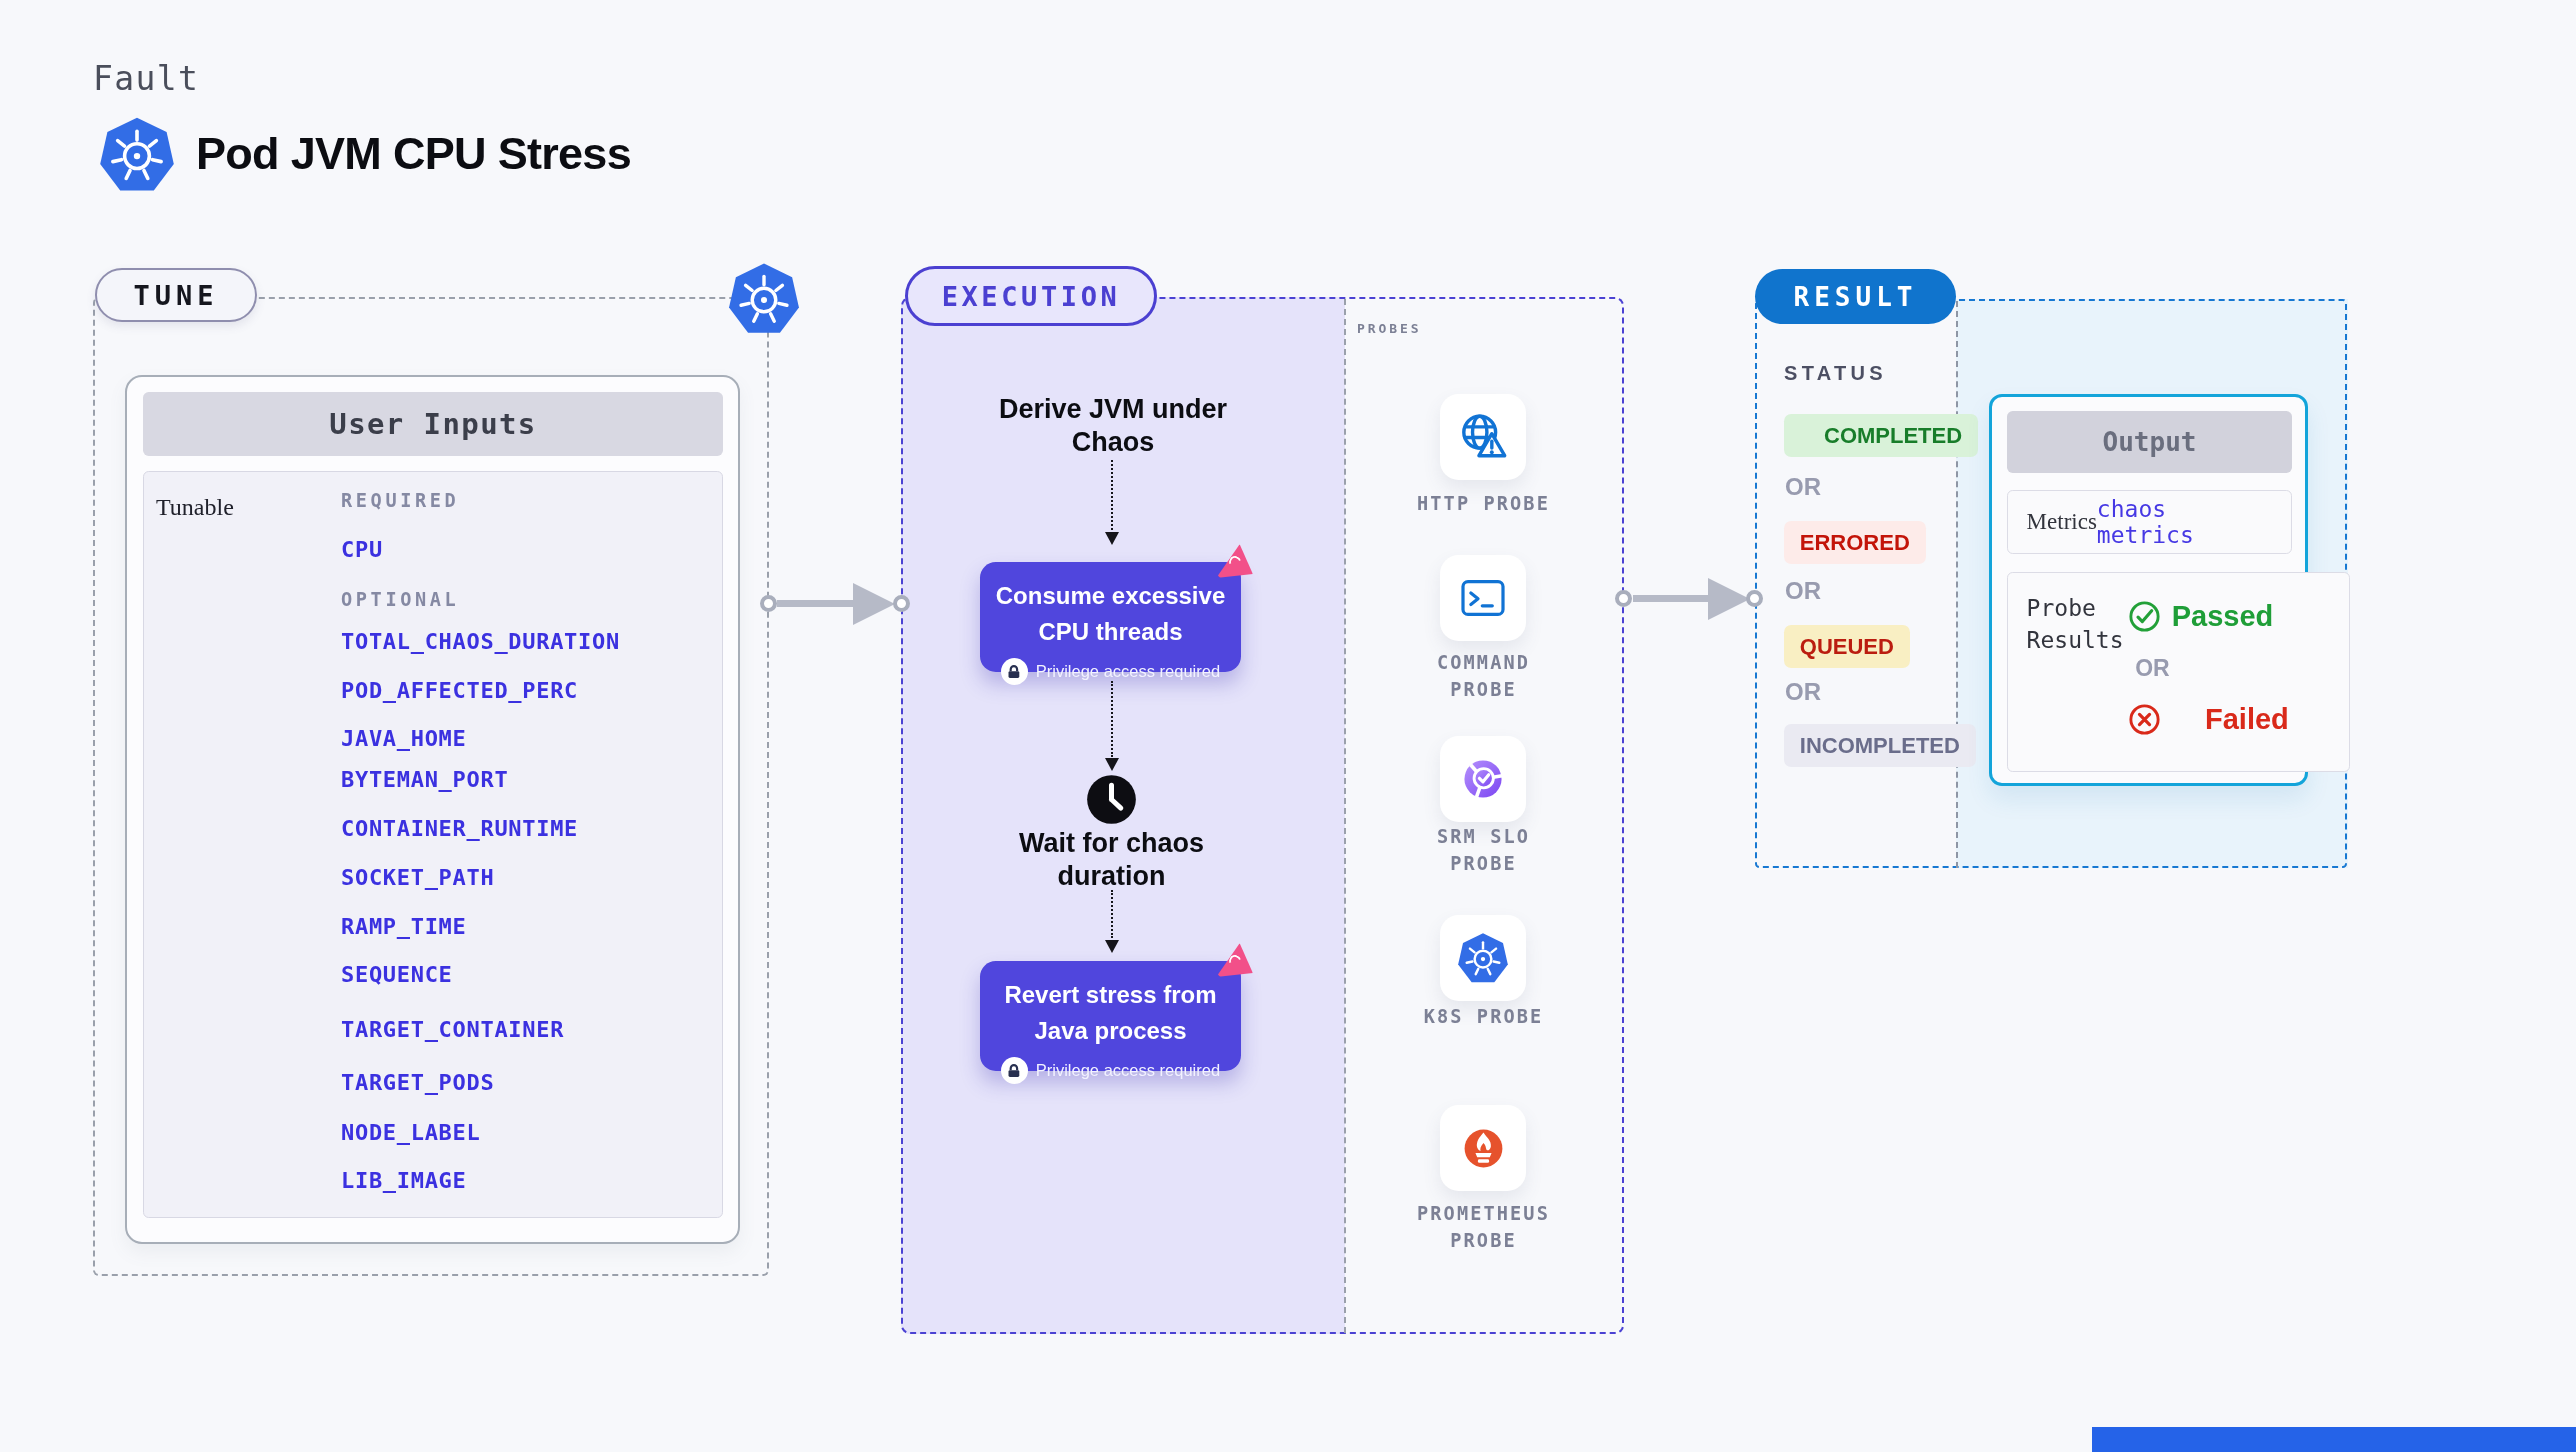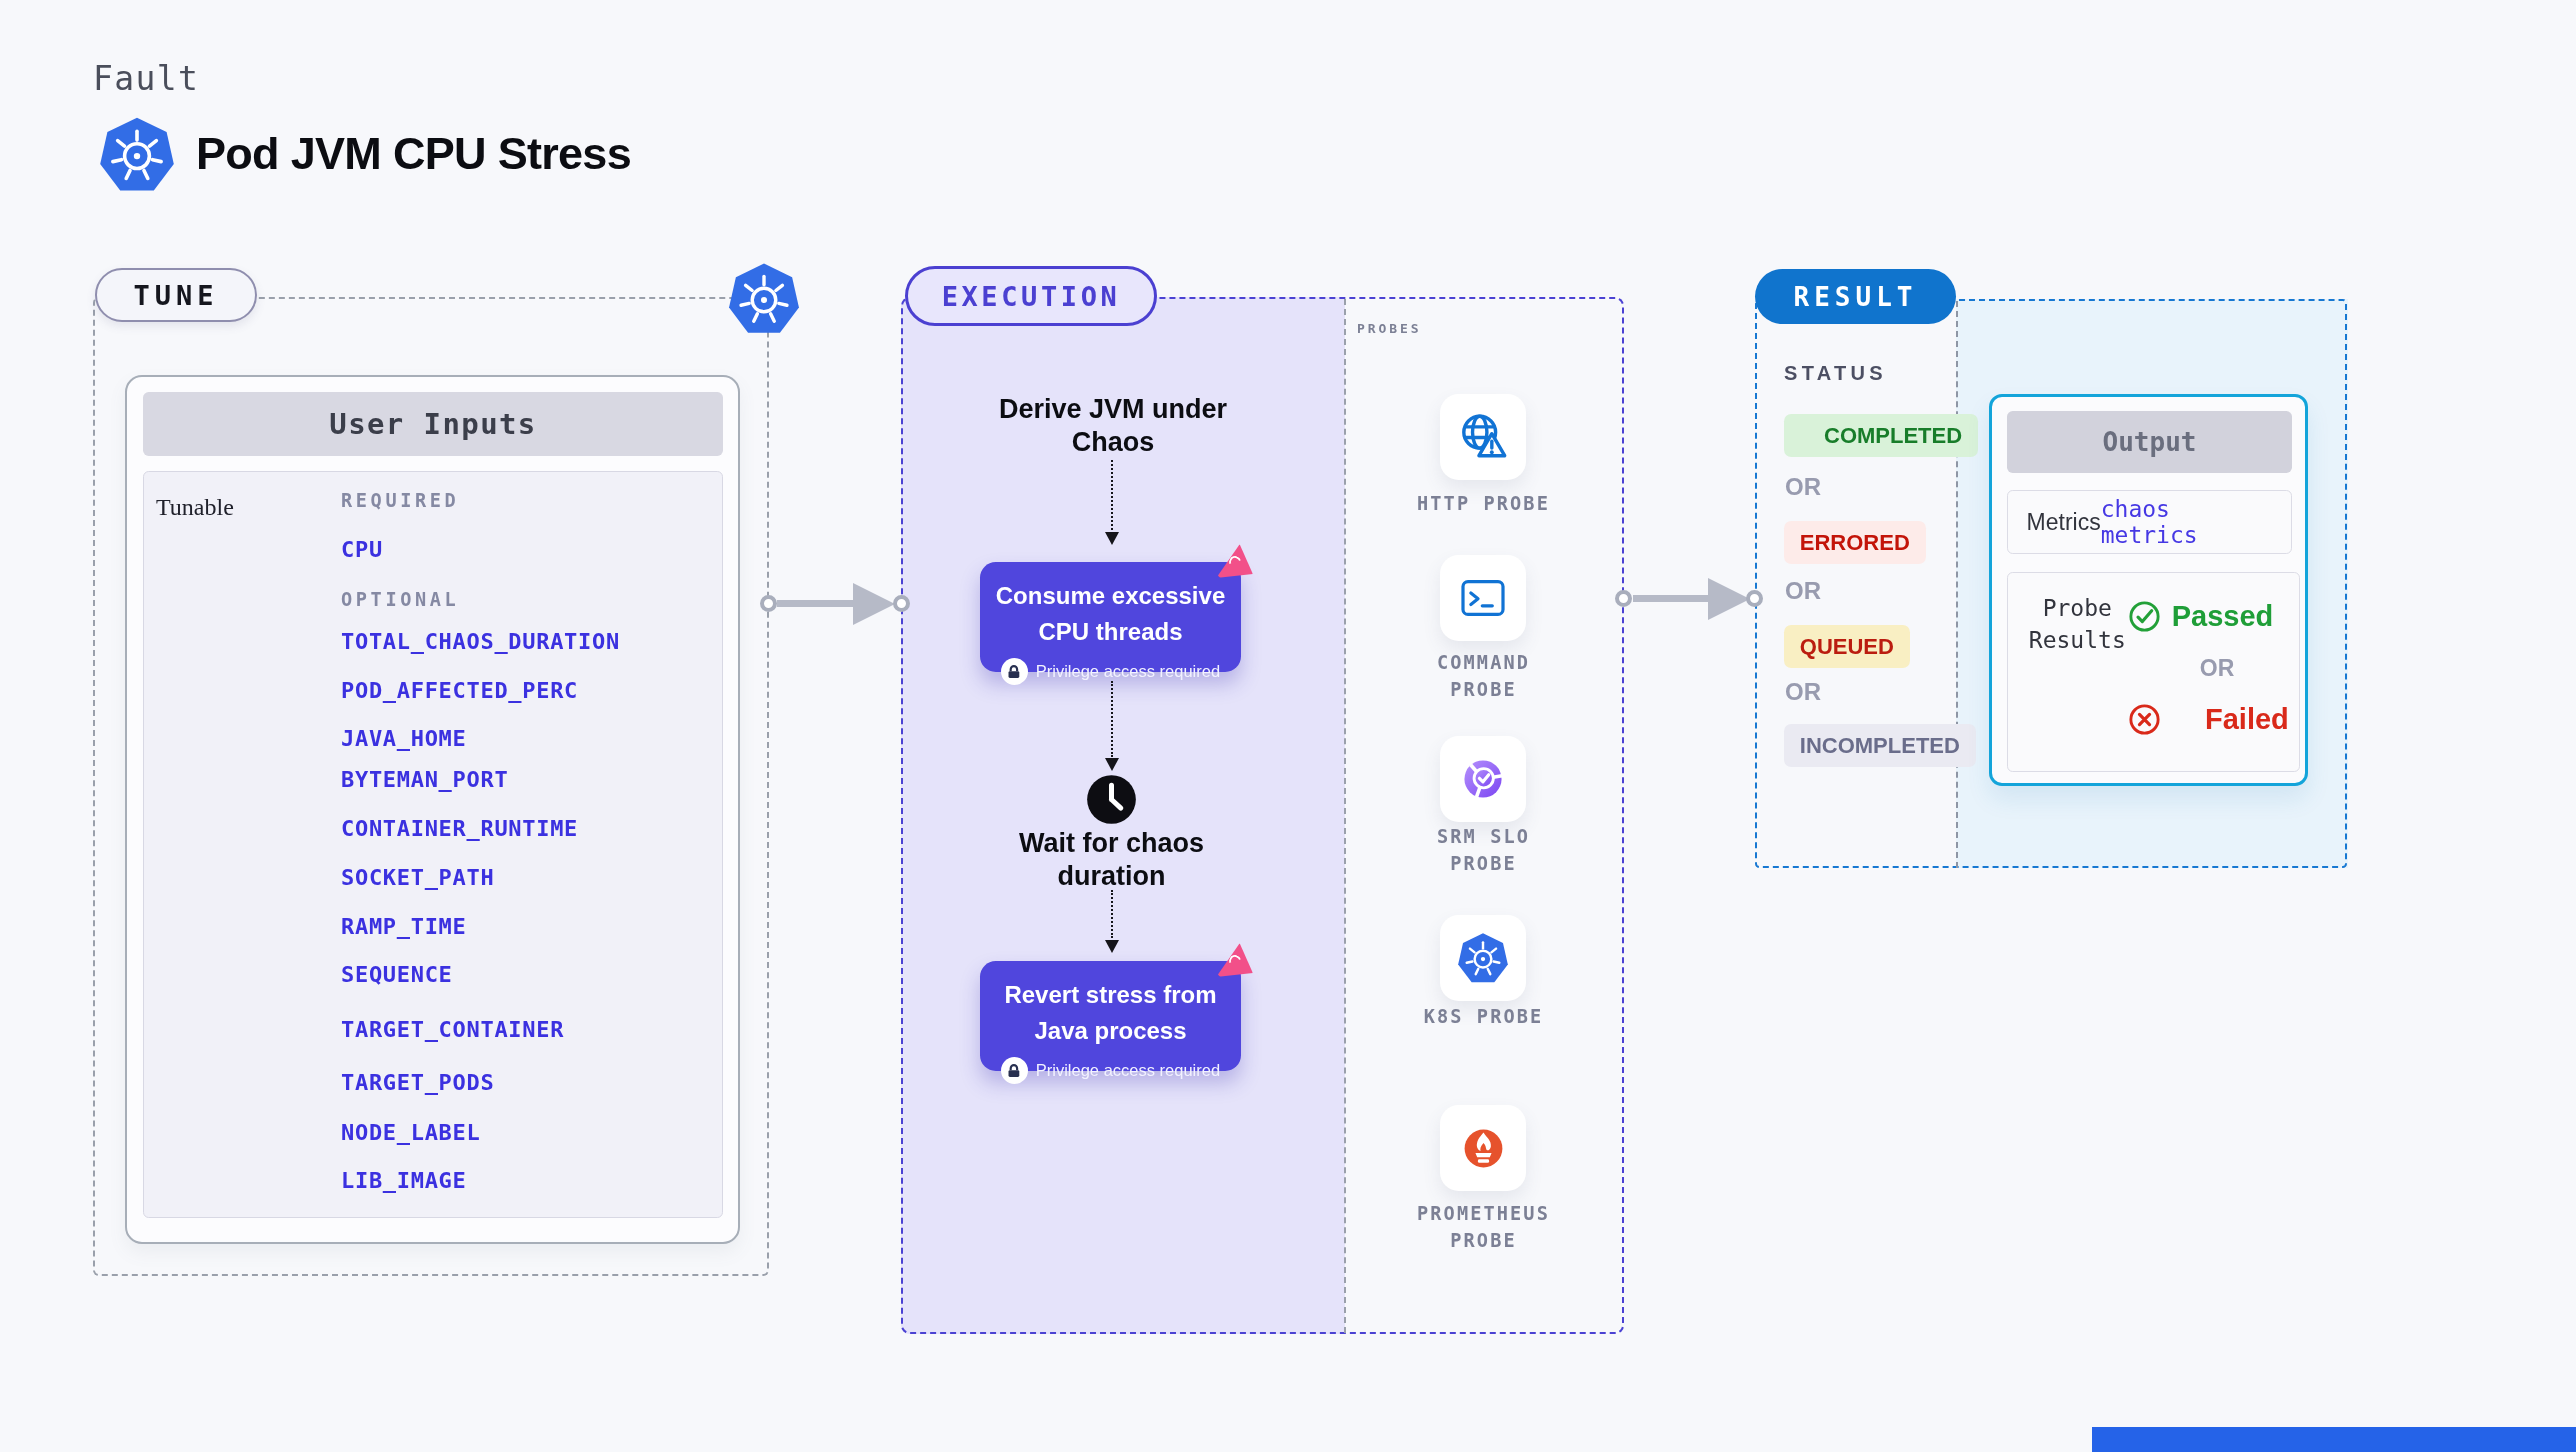--- a/index.html
+++ b/index.html
@@ -69,23 +69,23 @@
   .chip-completed{ background:#d9f2d9; color:#187d2a;padding-left:40px; }
   .chip-errored{ background:#fdebe9; color:#c31409; }
   .chip-queued{ background:#f9efc3; color:#bb1d10; }
   .chip-incompleted{ background:#eaeaf2; color:#6a6d8b; }
   .or-label{ left:1785px; font-size:24px; font-weight:600; color:#989baf; z-index:4; }
 
   .output-panel{ left:1989px; top:394px; width:319px; height:392px; background:#fbfbfd; border:3.6px solid #13a4da; border-radius:13px; box-shadow:0 13px 23px rgba(20,120,180,.10); z-index:4; }
   .output-header{ left:2007px; top:411px; width:285px; height:62px; background:#d2d2dc; border-radius:5.7px; display:flex; align-items:center; justify-content:center; font-family:var(--mono); font-weight:bold; font-size:26px; color:#6a6e7e; z-index:5; }
   .row-box{ background:#fafafc; border:1.4px solid #dcdce6; border-radius:5.7px; z-index:5; }
   .metrics-row{ left:2007px; top:490px; width:285px; height:64px; display:flex; align-items:center; justify-content:space-between; padding:0 24px 0 18.6px; }
-  .metrics-label{ font-family:Liberation Sans, sans-serif; font-size:23px; color:#32343d; }
+  .metrics-label{ font-family:Liberation Serif, serif; font-size:23px; color:#32343d; }
   .metrics-value{ font-family:var(--mono); font-size:23px; color:#4638e4; cursor:pointer; }
-  .results-row{ left:2007px; top:572px; width:293px; height:200px; display:flex;text-align:center; }
+  .results-row{ left:2007px; top:572px; width:343px; height:200px; display:flex; }
   .pr-label{ width:120px; padding:20px 0 0 18.6px; font-family:var(--mono); font-size:23px; color:#32343d; line-height:31.5px; }
   .pr-values{ flex:1; display:flex; flex-direction:column; padding-top:27px; gap:21.5px; }
   .pr-row{ display:flex; align-items:center; gap:10.7px; font-size:29px; font-weight:bold; }
   .pr-passed{ color:#1f9e38; }
   .pr-failed{ color:#d9291a;gap:44px; }
   .pr-or{ font-size:23px; font-weight:600; color:#989baf; margin-left:7.2px; }
 
   .footer-strip{ left:2092px; top:1427px; width:484px; height:25px; background:#2563e8; }
 </style>
 </head>

